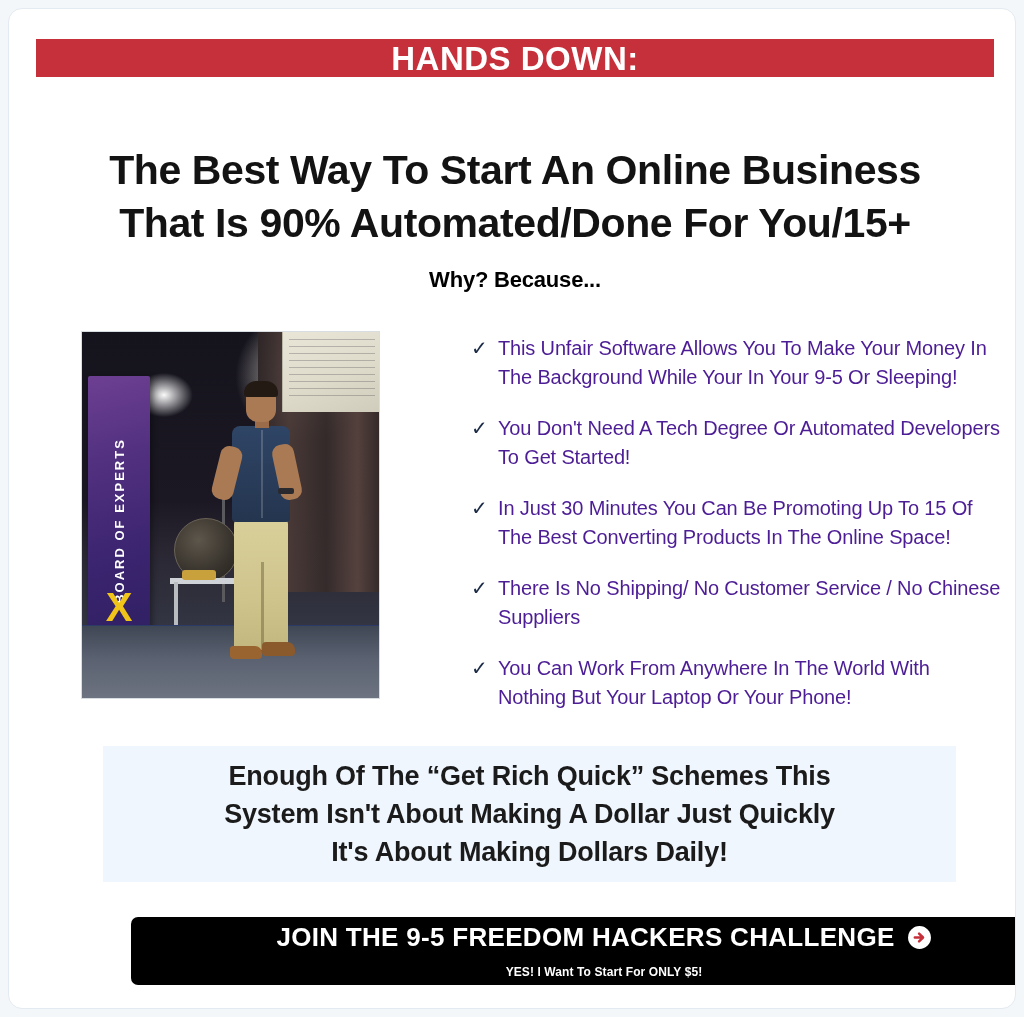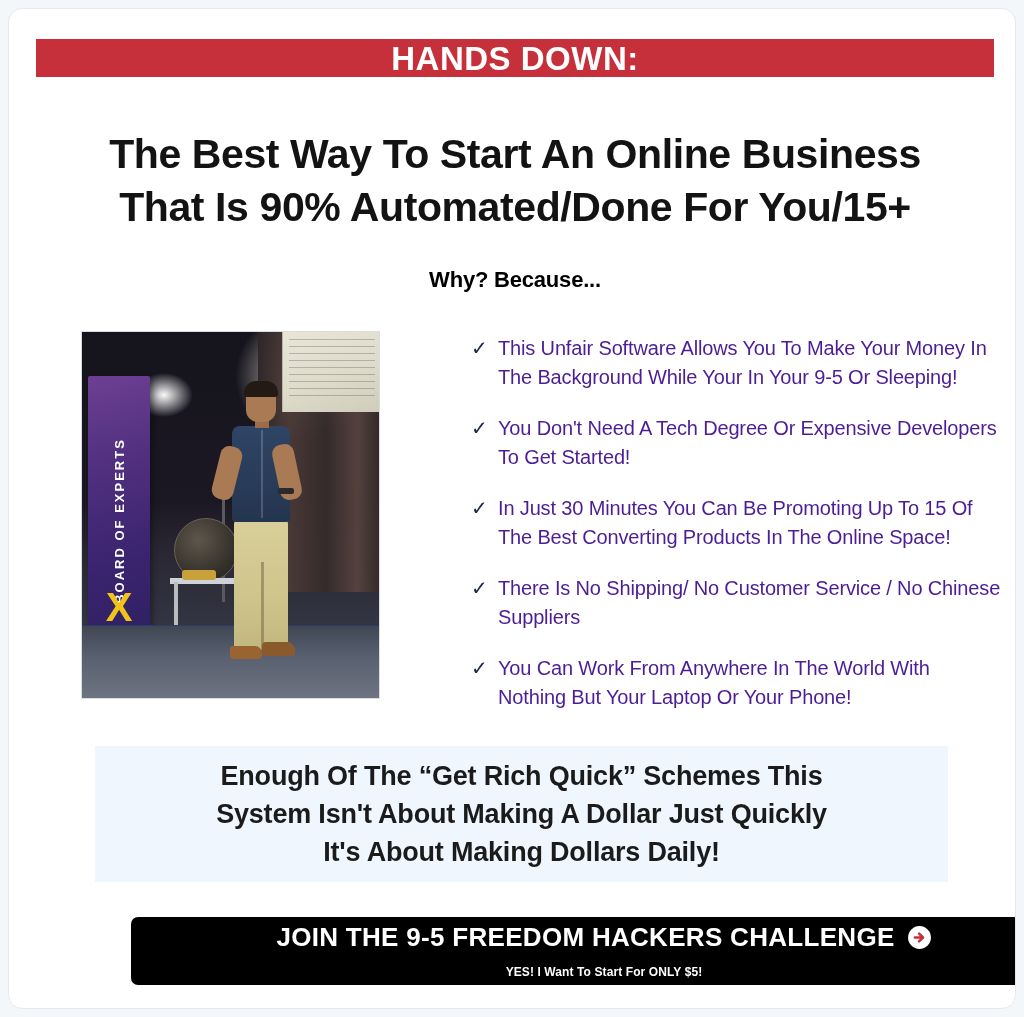--- a/index.html
+++ b/index.html
@@ -54,21 +54,21 @@
     font-weight: bold;
     letter-spacing: 0.5px;
     line-height: 1;
     white-space: nowrap;
   }
 
   
   .headline {
     position: absolute;
     left: 27px;
-    top: 92px;
+    top: 108px;
     width: 958px;
     text-align: center;
     color: #131313;
     font-family: "Liberation Sans", sans-serif;
     font-size: 41px;
     font-weight: bold;
     line-height: 53px;
     letter-spacing: -0.4px;
     margin-top: 27px;
   }
@@ -262,21 +262,21 @@
     color: #4c1d95;
     font-family: "Liberation Sans", sans-serif;
     font-size: 20px;
     line-height: 29px;
     letter-spacing: -0.15px;
   }
 
   
   .callout {
     position: absolute;
-    left: 86px;
+    left: 94px;
     top: 737px;
     width: 853px;
     height: 136px;
     background: #eff6fd;
     display: flex;
     align-items: center;
     justify-content: center;
     box-sizing: border-box;
   }
   .callout-text {
@@ -396,21 +396,21 @@
         </div>
       </div>
 
       <ul class="bullets" style="margin:0;padding:0;list-style:none;">
         <li class="bullet">
           <span class="bullet-check">✓</span>
           <span class="bullet-text">This Unfair Software Allows You To Make Your Money In The Background While Your In Your 9-5 Or Sleeping!</span>
         </li>
         <li class="bullet">
           <span class="bullet-check">✓</span>
-          <span class="bullet-text">You Don't Need A Tech Degree Or Expensive Developers To Get Started!</span>
+          <span class="bullet-text">You Don't Need A Tech Degree Or Automated Developers To Get Started!</span>
         </li>
         <li class="bullet">
           <span class="bullet-check">✓</span>
           <span class="bullet-text">In Just 30 Minutes You Can Be Promoting Up To 15 Of The Best Converting Products In The Online Space!</span>
         </li>
         <li class="bullet">
           <span class="bullet-check">✓</span>
           <span class="bullet-text">There Is No Shipping/ No Customer Service / No Chinese Suppliers</span>
         </li>
         <li class="bullet">

